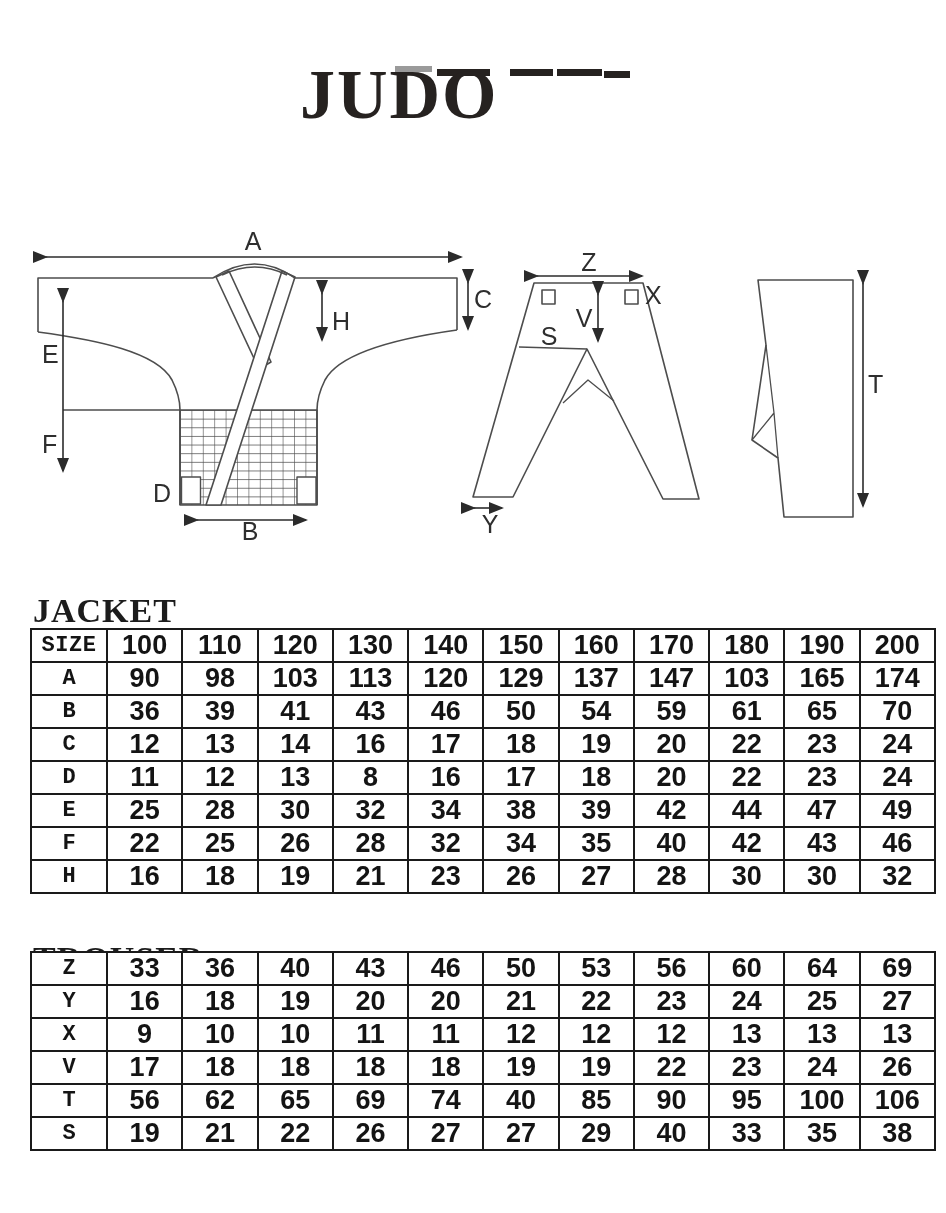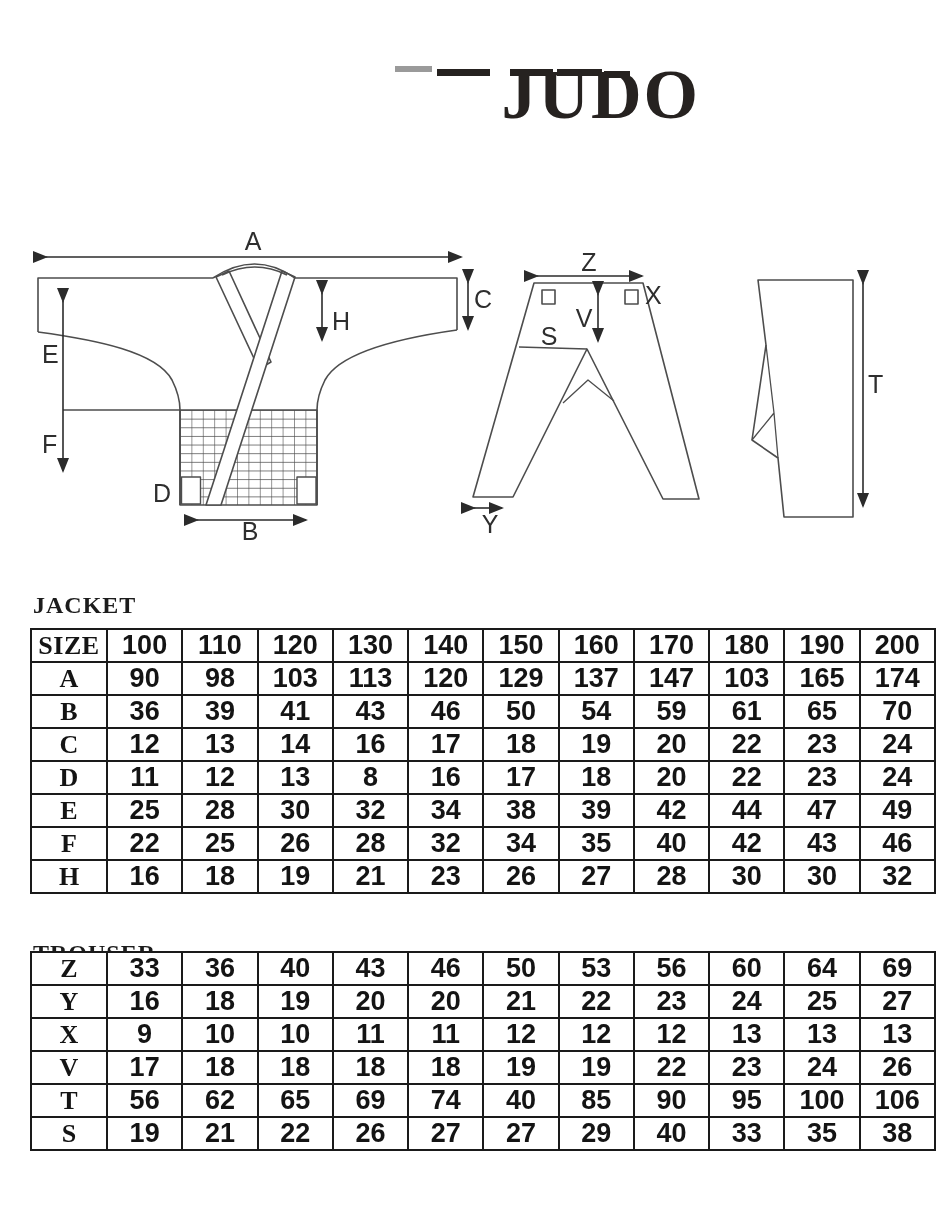--- a/index.html
+++ b/index.html
@@ -1,52 +1,52 @@
 <!DOCTYPE html>
 <html><head>
 <meta charset="utf-8">
 <style>
   html,body{margin:0;padding:0;background:#fff;}
   body{width:946px;height:1213px;position:relative;overflow:hidden;
        font-family:"Liberation Sans",sans-serif;color:#262220;}
 
   
-  .title{position:absolute;left:300px;top:60px;width:400px;text-align:right;
+  .title{position:absolute;left:300px;top:60px;width:400px;text-align:left;
          font-family:"Liberation Serif",serif;font-weight:bold;font-size:70px;
          letter-spacing:2px;color:#262220;line-height:1;}
   .artifact{position:absolute;height:7px;background:#262220;}
   .artifact.a1{left:395px;top:66px;width:37px;background:#9a9a9a;height:6px;}
   .artifact.a2{left:437px;top:69px;width:53px;}
   .artifact.a3{left:510px;top:69px;width:43px;}
   .artifact.a4{left:557px;top:69px;width:45px;}
   .artifact.a5{left:604px;top:71px;width:26px;}
 
   
   .diagram{position:absolute;left:0;top:0;width:946px;height:560px;}
   .diagram text{font-family:"Liberation Sans",sans-serif;font-size:25px;fill:#2e2e2e;}
 
   
   .section-heading{position:absolute;left:33px;font-family:"Liberation Serif",serif;
-         font-weight:bold;font-size:24px;letter-spacing:1px;color:#1c1c1c;text-align:center;}
+         font-weight:bold;font-size:34px;letter-spacing:1px;color:#1c1c1c;text-align:center;}
   .h-jacket{top:592px;}
   .h-trouser{top:940px;}
 
   
   table.size-table{position:absolute;left:30px;width:906px;border-collapse:collapse;
          table-layout:fixed;background:#fff;}
   .t-jacket{top:628px;}
   .t-trouser{top:951px;}
   table.size-table td,table.size-table th{border:2px solid #1a1a1a;padding:0;
          text-align:center;vertical-align:middle;overflow:hidden;}
   .t-jacket td,.t-jacket th{height:28px;}
   .t-trouser td,.t-trouser th{height:27px;}
   table.size-table td{font-family:"Liberation Sans",sans-serif;font-weight:bold;
          font-size:27px;color:#141414;}
-  table.size-table th{font-family:Liberation Serif, serif;font-weight:bold;
-         font-size:26px;color:#141414;border-radius:14px;}
+  table.size-table th{font-family:Liberation Mono, monospace;font-weight:bold;
+         font-size:22px;color:#141414;border-radius:14px;}
   th.size-word{font-size:24px;letter-spacing:0.5px;}
 </style>
 </head>
 <body>
 
 <div>
   <div class="artifact a1"></div>
   <div class="artifact a2"></div>
   <div class="artifact a3"></div>
   <div class="artifact a4"></div>

